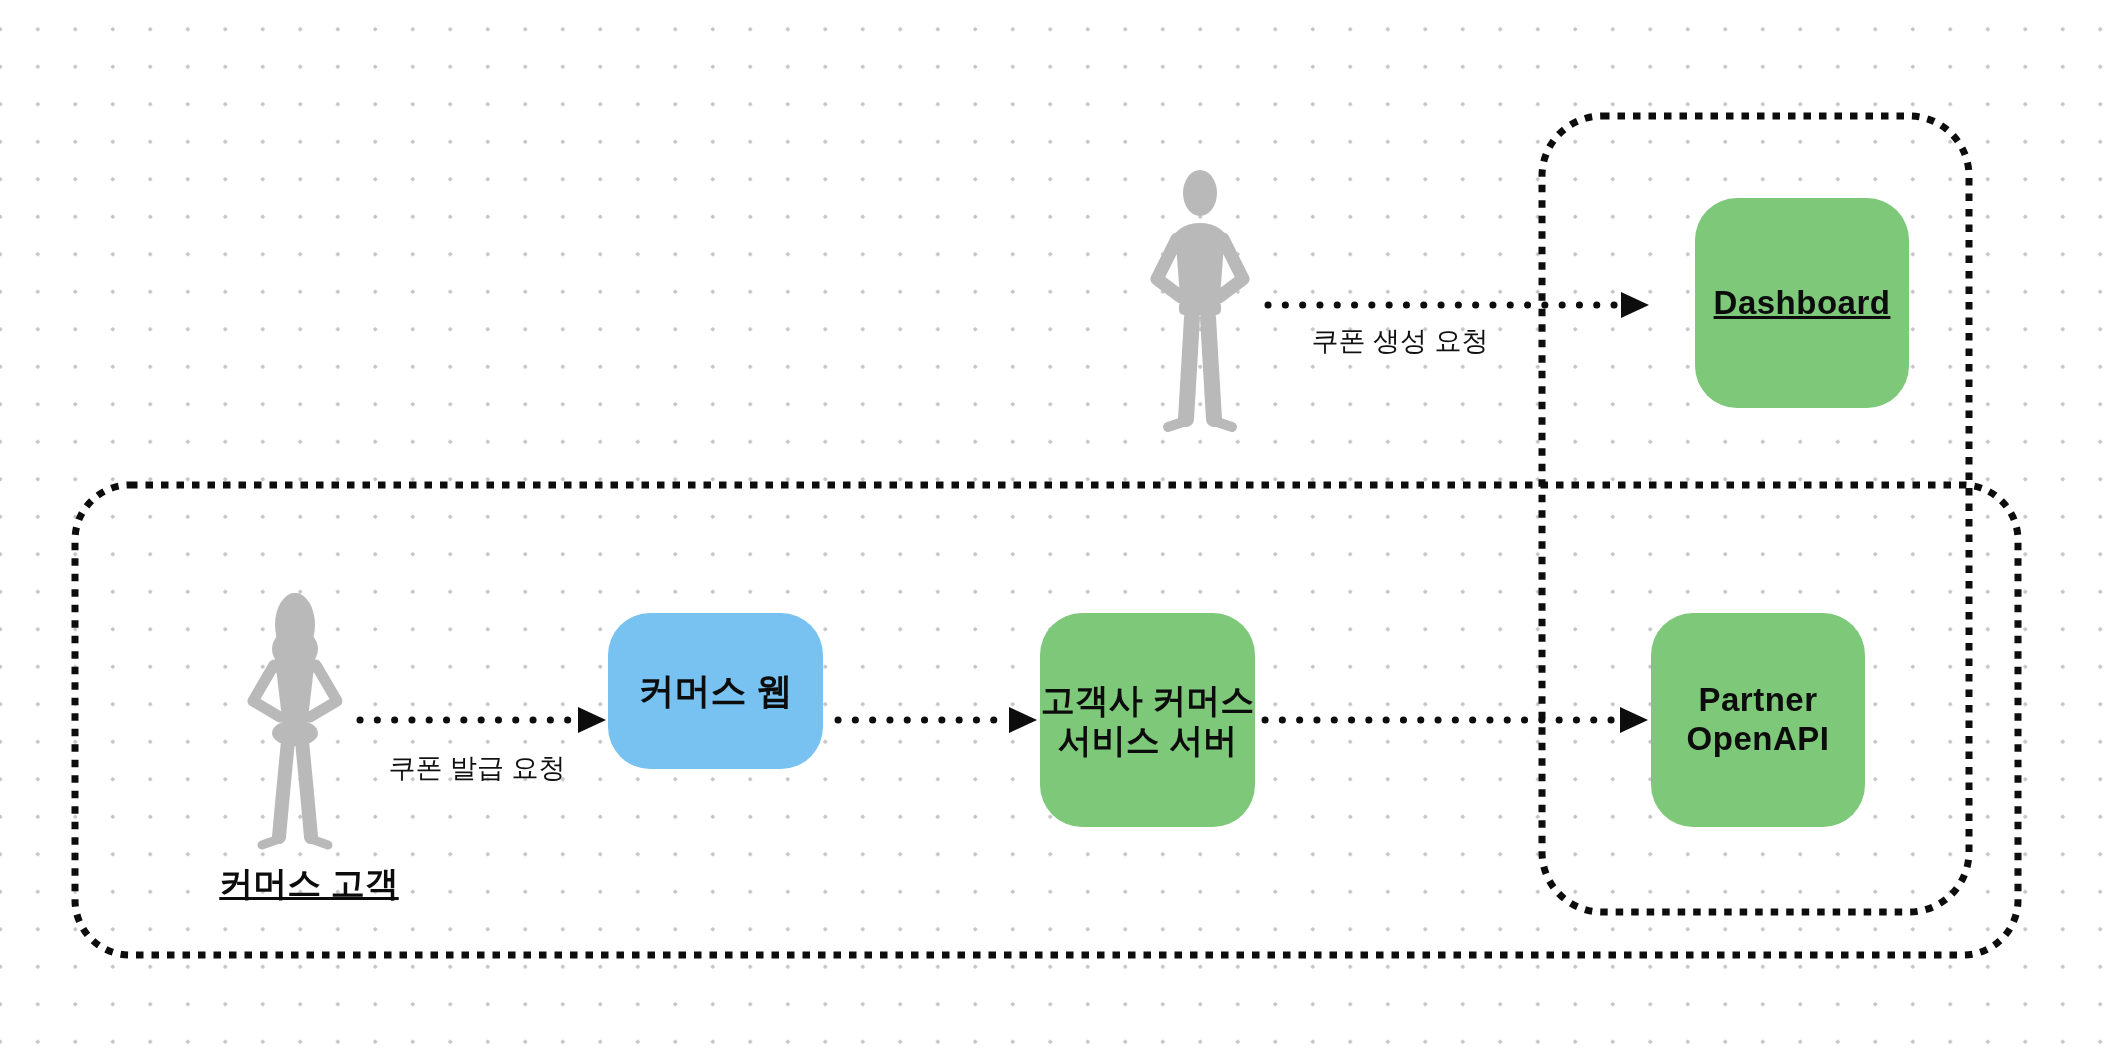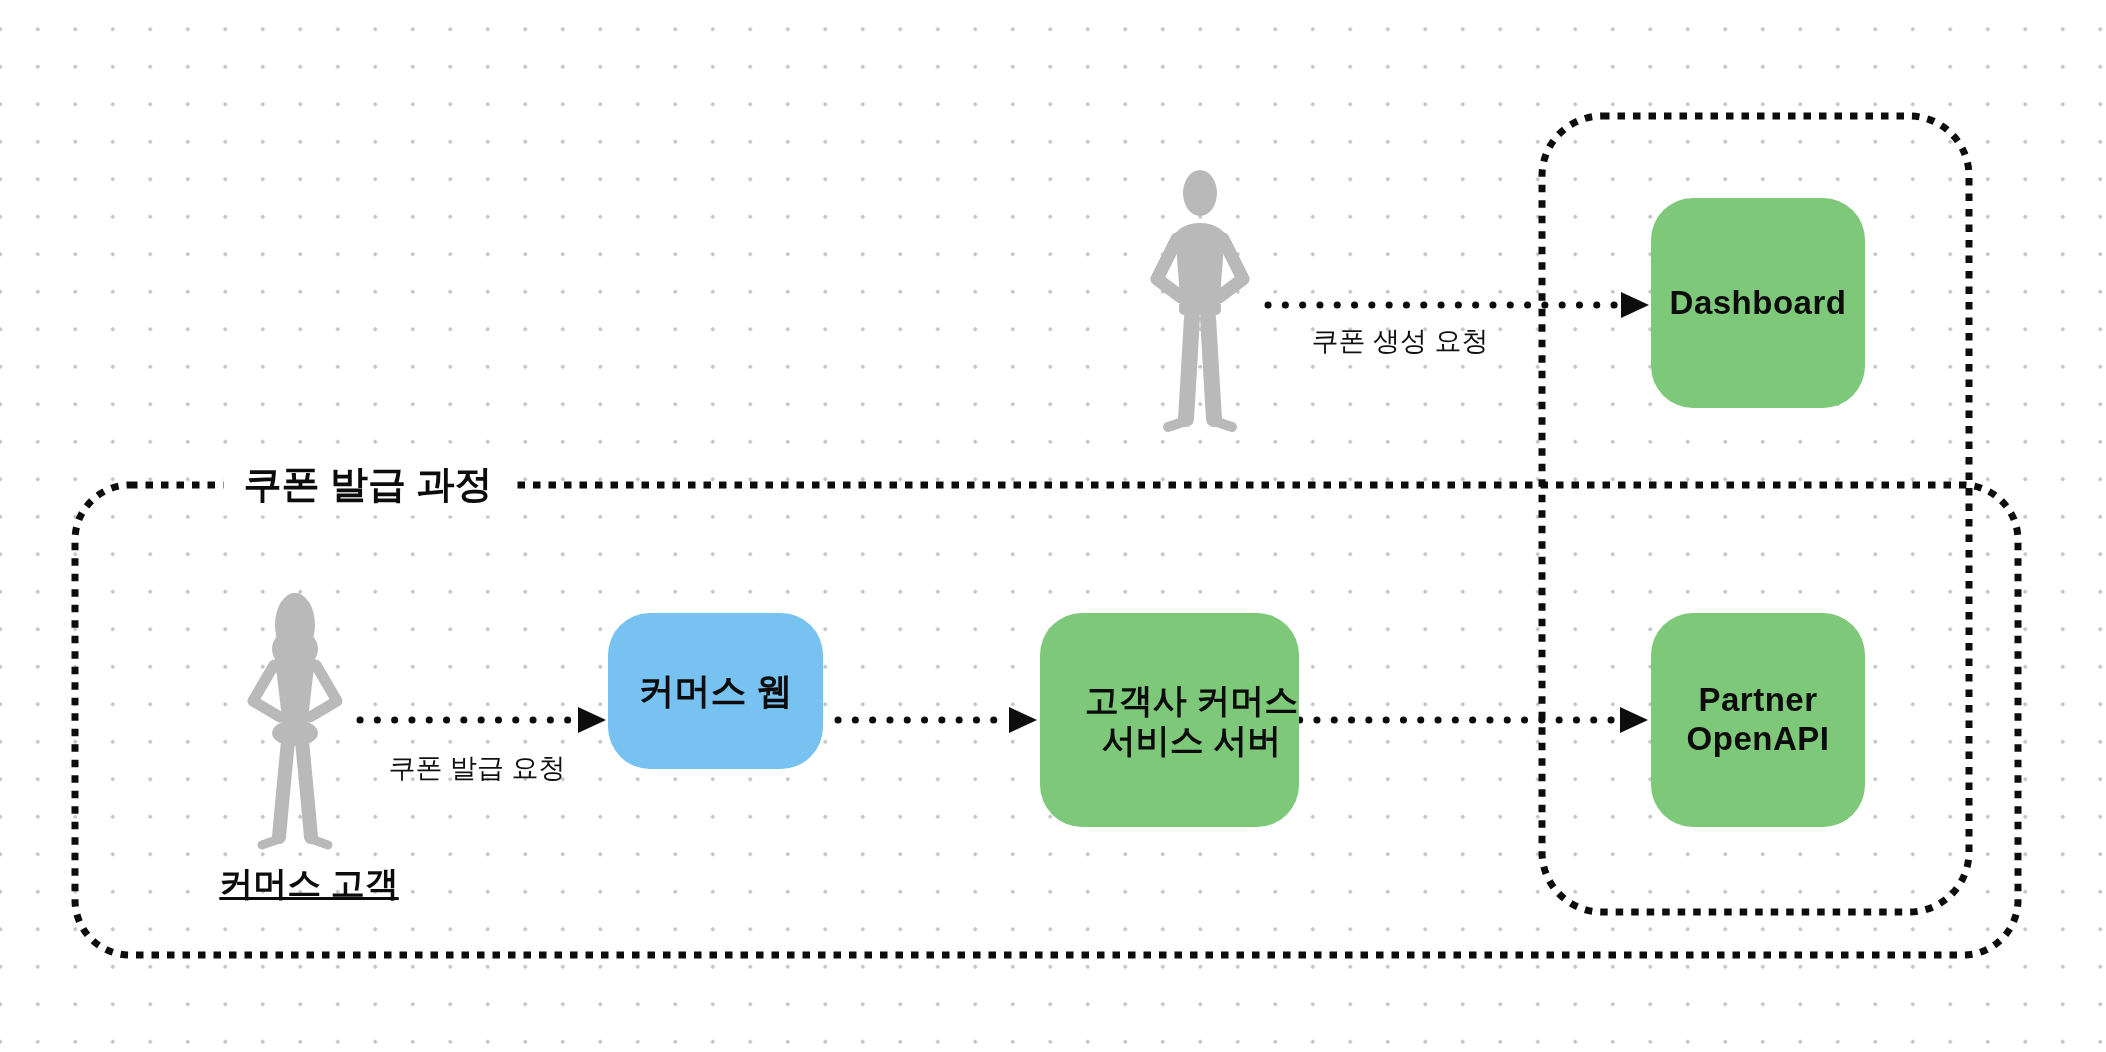--- a/index.html
+++ b/index.html
@@ -94,38 +94,37 @@
       <path d="M76,80 L97,116 L70,132" fill="none" stroke-width="11" stroke-linecap="round" stroke-linejoin="round"></path>
       <ellipse cx="55" cy="148" rx="23" ry="13" stroke="none"></ellipse>
       <path d="M48,156 L43,208 L39,252" fill="none" stroke-width="14" stroke-linecap="round"></path>
       <path d="M62,156 L67,208 L71,252" fill="none" stroke-width="14" stroke-linecap="round"></path>
       <path d="M39,254 L22,260" fill="none" stroke-width="9" stroke-linecap="round"></path>
       <path d="M71,254 L88,260" fill="none" stroke-width="9" stroke-linecap="round"></path>
     </g>
   </svg>
 
 
-  <div class="container-label fs-38" style="left:368px;top:484px;">쿠폰 발급 과정</div>
 
-  <div class="node fs-33" style="left: 1651px; top: 198px; width: 214px; height: 210px; background-color: rgb(126, 200, 122);">
+  <div class="node fs-33" style="left: 1695px; top: 198px; width: 214px; height: 210px; background-color: rgb(126, 200, 122); text-decoration: underline;">
     <span>Dashboard</span>
   </div>
 
   <div class="node fs-33" style="left: 1651px; top: 613px; width: 214px; height: 214px; background-color: rgb(126, 200, 122);">
     <div class="lines">
       <div>Partner</div>
       <div>OpenAPI</div>
     </div>
   </div>
 
   <div class="node fs-36" style="left: 608px; top: 613px; width: 215px; height: 156px; background-color: rgb(119, 194, 240);">
     <span>커머스 웹</span>
   </div>
 
-  <div class="node fs-34" style="left: 1040px; top: 613px; width: 215px; height: 214px; background-color: rgb(126, 200, 122); padding-left: 44px;">
+  <div class="node fs-34" style="left: 1040px; top: 613px; width: 215px; height: 214px; background-color: rgb(126, 200, 122);">
     <div class="lines">
       <div>고객사 커머스</div>
       <div>서비스 서버</div>
     </div>
   </div>
 
 
   <div class="actor-label fs-34" style="left:309px;top:884px;text-decoration:underline;">커머스 고객</div>
 
   <div class="edge-label" style="left:1400px;top:341px;">쿠폰 생성 요청</div>

